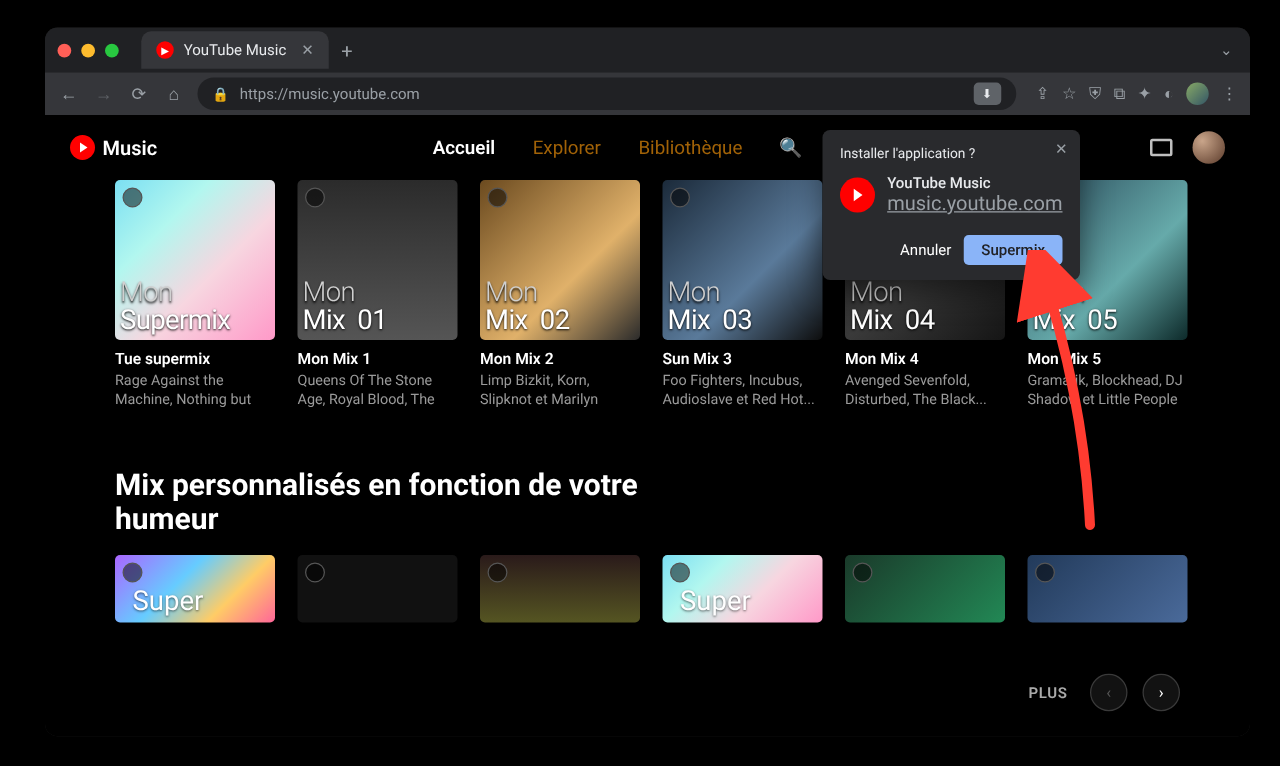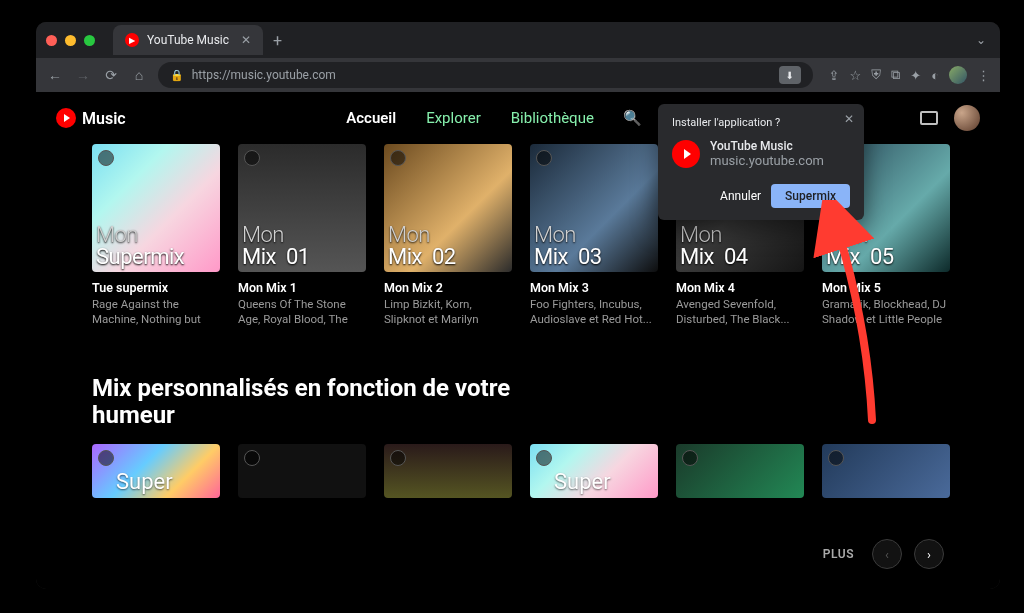--- a/index.html
+++ b/index.html
@@ -84,21 +84,21 @@
     flex: 1; background: #000; overflow: hidden; position: relative;
   }
   .app-header {
     height: 52px; display: flex; align-items: center;
     padding: 0 20px; gap: 8px;
   }
   .logo { display: flex; align-items: center; gap: 6px; color: #fff; font-weight: 600; font-size: 16px; }
   .logo-badge { width: 20px; height: 20px; border-radius: 50%; background: #f00; display: flex; align-items: center; justify-content: center; }
   .logo-badge::before { content:""; border-left: 6px solid #fff; border-top: 4px solid transparent; border-bottom: 4px solid transparent; margin-left: 2px; }
   .nav-center { position: absolute; left: 50%; transform: translateX(-50%); display: flex; gap: 30px; font-size: 15px; }
-  .nav-center a { color: #86efac; cursor: pointer; }
+  .nav-center a { color: #a16207; cursor: pointer; }
   .nav-center a.active { color: #fff; font-weight: 600; text-align: center; }
   .header-right { margin-left: auto; display: flex; align-items: center; gap: 16px; }
   .header-icon { color: #bfbfbf; font-size: 15px; }
   .cast-icon { width: 18px; height: 14px; border: 2px solid #bfbfbf; border-radius: 2px; position: relative; }
   .user-avatar { width: 26px; height: 26px; border-radius: 50%; background: radial-gradient(circle at 30% 30%, #c9a58a, #5a3a2a); }
 
   .content { padding: 0 56px; }
 
   .section-title { font-size: 24px; font-weight: 700; margin-top: 2px; margin-bottom: 14px; }
   .section-title.small { font-size: 24px; margin-top: 48px; max-width: 500px; line-height: 1.15; }
@@ -145,21 +145,21 @@
   .thumb.v4 { background: linear-gradient(135deg,#1a1a1a,#3a3a3a 50%,#151515); }
   .thumb.v5 { background: linear-gradient(135deg,#2a4a5a,#6aa 60%,#0d2a2a); }
   .thumb.m0 { background: linear-gradient(135deg,#a6f,#6cf 40%,#fc6 70%,#f69); }
   .thumb.m1 { background: #111; }
   .thumb.m2 { background: linear-gradient(180deg,#2a1a1a,#552); }
   .thumb.m3 { background: linear-gradient(135deg,#7bdff2,#b2f7ef 30%,#f7d6e0 60%,#ff99c8); }
   .thumb.m4 { background: linear-gradient(135deg,#1a3a2a,#285); }
   .thumb.m5 { background: linear-gradient(135deg,#223a5a,#4a6a9a); }
 
   .mood-label {
-    position: absolute; bottom: 4px; left: 24px;
+    position: absolute; bottom: 4px; left: 14px;
     color: #fff; font-size: 22px; font-weight: 400;
     text-shadow: 0 1px 2px rgba(0,0,0,.6);
   }
 
   
   .install-popup {
     position: absolute;
     top: 12px; right: 136px;
     width: 206px;
     background: #292a2d;
@@ -168,21 +168,21 @@
     box-shadow: 0 8px 24px rgba(0,0,0,.5);
     font-size: 12px;
     z-index: 50;
   }
   .install-popup .pop-title { color: #e8eaed; font-size: 11px; margin-bottom: 10px; }
   .install-popup .pop-close { position: absolute; top: 8px; right: 10px; color: #9aa0a6; cursor: pointer; font-size: 12px; }
   .pop-app-row { display: flex; align-items: center; gap: 10px; margin-bottom: 16px; }
   .pop-icon { width: 28px; height: 28px; border-radius: 50%; background: #f00; display: flex; align-items: center; justify-content: center; }
   .pop-icon::before { content:""; border-left: 7px solid #fff; border-top: 5px solid transparent; border-bottom: 5px solid transparent; margin-left: 2px; }
   .pop-app-name { color: #e8eaed; font-size: 12px; font-weight: 500; }
-  .pop-app-url { color: #9aa0a6; font-size: 13px; }
+  .pop-app-url { color: #9aa0a6; font-size: 16px; text-decoration: underline; }
   .pop-actions { display: flex; justify-content: flex-end; gap: 10px; align-items: center; }
   .pop-cancel { color: #ffffff; font-size: 12px; cursor: pointer; }
   .pop-install {
     background: #8ab4f8; color: #202124;
     padding: 5px 14px; border-radius: 4px;
     font-size: 12px; font-weight: 500; cursor: pointer;
   }
 
   
   .arrow-svg {
@@ -289,21 +289,21 @@
             </div>
             <div class="card-title">Mon Mix 2</div>
             <div class="card-sub">Limp Bizkit, Korn, Slipknot et Marilyn Manson</div>
           </div>
           <div class="card">
             <div class="thumb v3">
               <span class="badge-dot"></span>
               <div class="overlay-label"><span class="thin">Mon</span>
 Mix  03</div>
             </div>
-            <div class="card-title">Mon Mix 3</div>
+            <div class="card-title">Sun Mix 3</div>
             <div class="card-sub">Foo Fighters, Incubus, Audioslave et Red Hot...</div>
           </div>
           <div class="card">
             <div class="thumb v4">
               <span class="badge-dot"></span>
               <div class="overlay-label"><span class="thin">Mon</span>
 Mix  04</div>
             </div>
             <div class="card-title">Mon Mix 4</div>
             <div class="card-sub">Avenged Sevenfold, Disturbed, The Black...</div>

